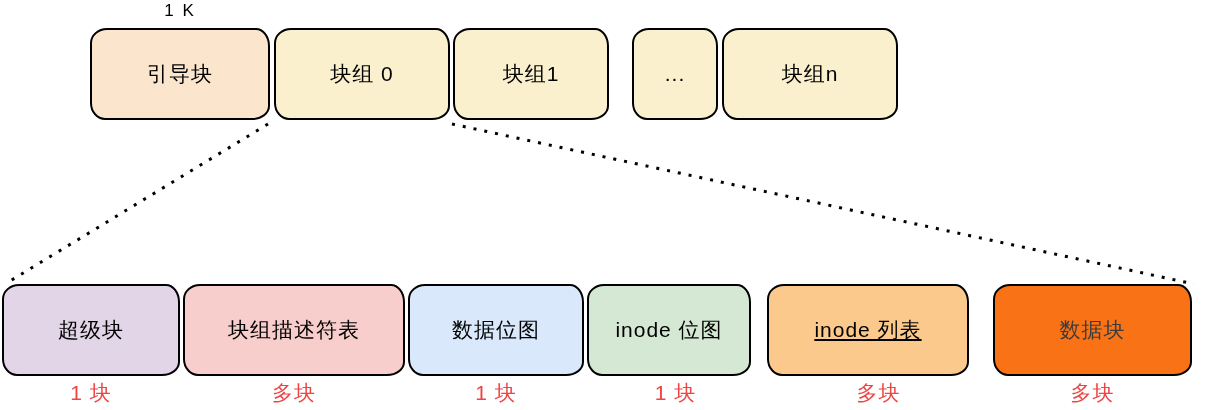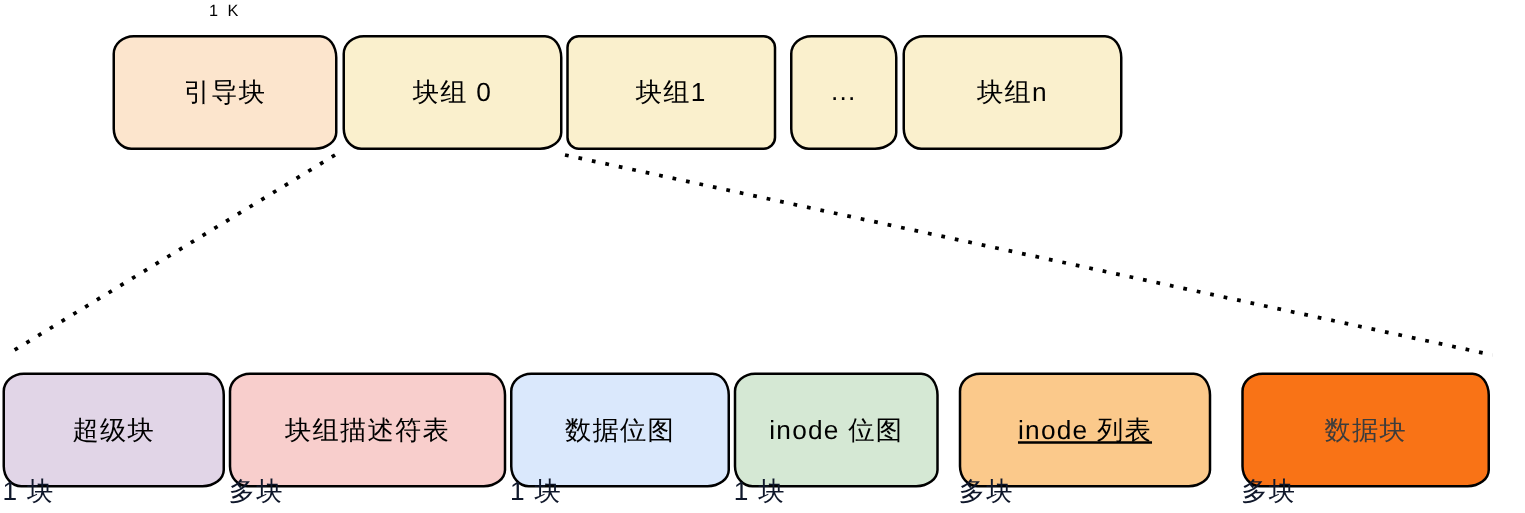--- a/index.html
+++ b/index.html
@@ -21,45 +21,45 @@
     position: absolute;
     height: 92px;
     border: 2.5px solid #000000;
     border-radius: 17px 14px 18px 15px / 15px 18px 14px 17px;
     display: flex;
     align-items: center;
     justify-content: center;
     box-sizing: border-box;
   }
   .top-box { top: 28px; }
-  .bottom-box { top: 284px; margin-top: 14px; }
+  .bottom-box { top: 284px; }
   .box-label {
     font-size: 21px;
     color: #000000;
     letter-spacing: 1px;
     white-space: nowrap;
   }
   .kilo-label {
     position: absolute;
     top: 1px;
     left: 90px;
     width: 180px;
     height: 24px;
     text-align: center;
-    font-size: 13px;
+    font-size: 17px;
     color: #000000;
     letter-spacing: 2px;
   }
   .size-label {
     position: absolute;
     top: 379px;
     height: 28px;
-    text-align: left;
+    text-align: center;
     font-size: 21px;
-    color: #0f172a;
+    color: #ef4444;
     letter-spacing: 1px;
   }
 </style>
 </head>
 <body>
 
 <div class="canvas">
 
   <svg class="lines-overlay" viewBox="0 0 1220 410" xmlns="http://www.w3.org/2000/svg">
     <line x1="268" y1="124" x2="10" y2="281" stroke="#000000" stroke-width="3" stroke-dasharray="3 8"></line>
@@ -67,21 +67,21 @@
   </svg>
 
   <div class="kilo-label">1 K</div>
 
   <div class="box top-box" style="left: 90px; width: 180px; background: rgb(252, 229, 205); font-family: Liberation Mono, monospace;">
     <span class="box-label">引导块</span>
   </div>
   <div class="box top-box" style="left: 274px; width: 176px; background: rgb(250, 240, 205);">
     <span class="box-label">块组 0</span>
   </div>
-  <div class="box top-box" style="left: 453px; width: 168px; background: rgb(250, 240, 205); border-radius: 10px;">
+  <div class="box top-box" style="left: 453px; width: 156px; background: rgb(250, 240, 205);">
     <span class="box-label">块组1</span>
   </div>
   <div class="box top-box" style="left: 632px; width: 86px; background: rgb(250, 240, 205);">
     <span class="box-label">...</span>
   </div>
   <div class="box top-box" style="left: 722px; width: 176px; background: rgb(250, 240, 205);">
     <span class="box-label">块组n</span>
   </div>
 
   <div class="box bottom-box" style="left: 2px; width: 178px; background: rgb(225, 213, 231);">

